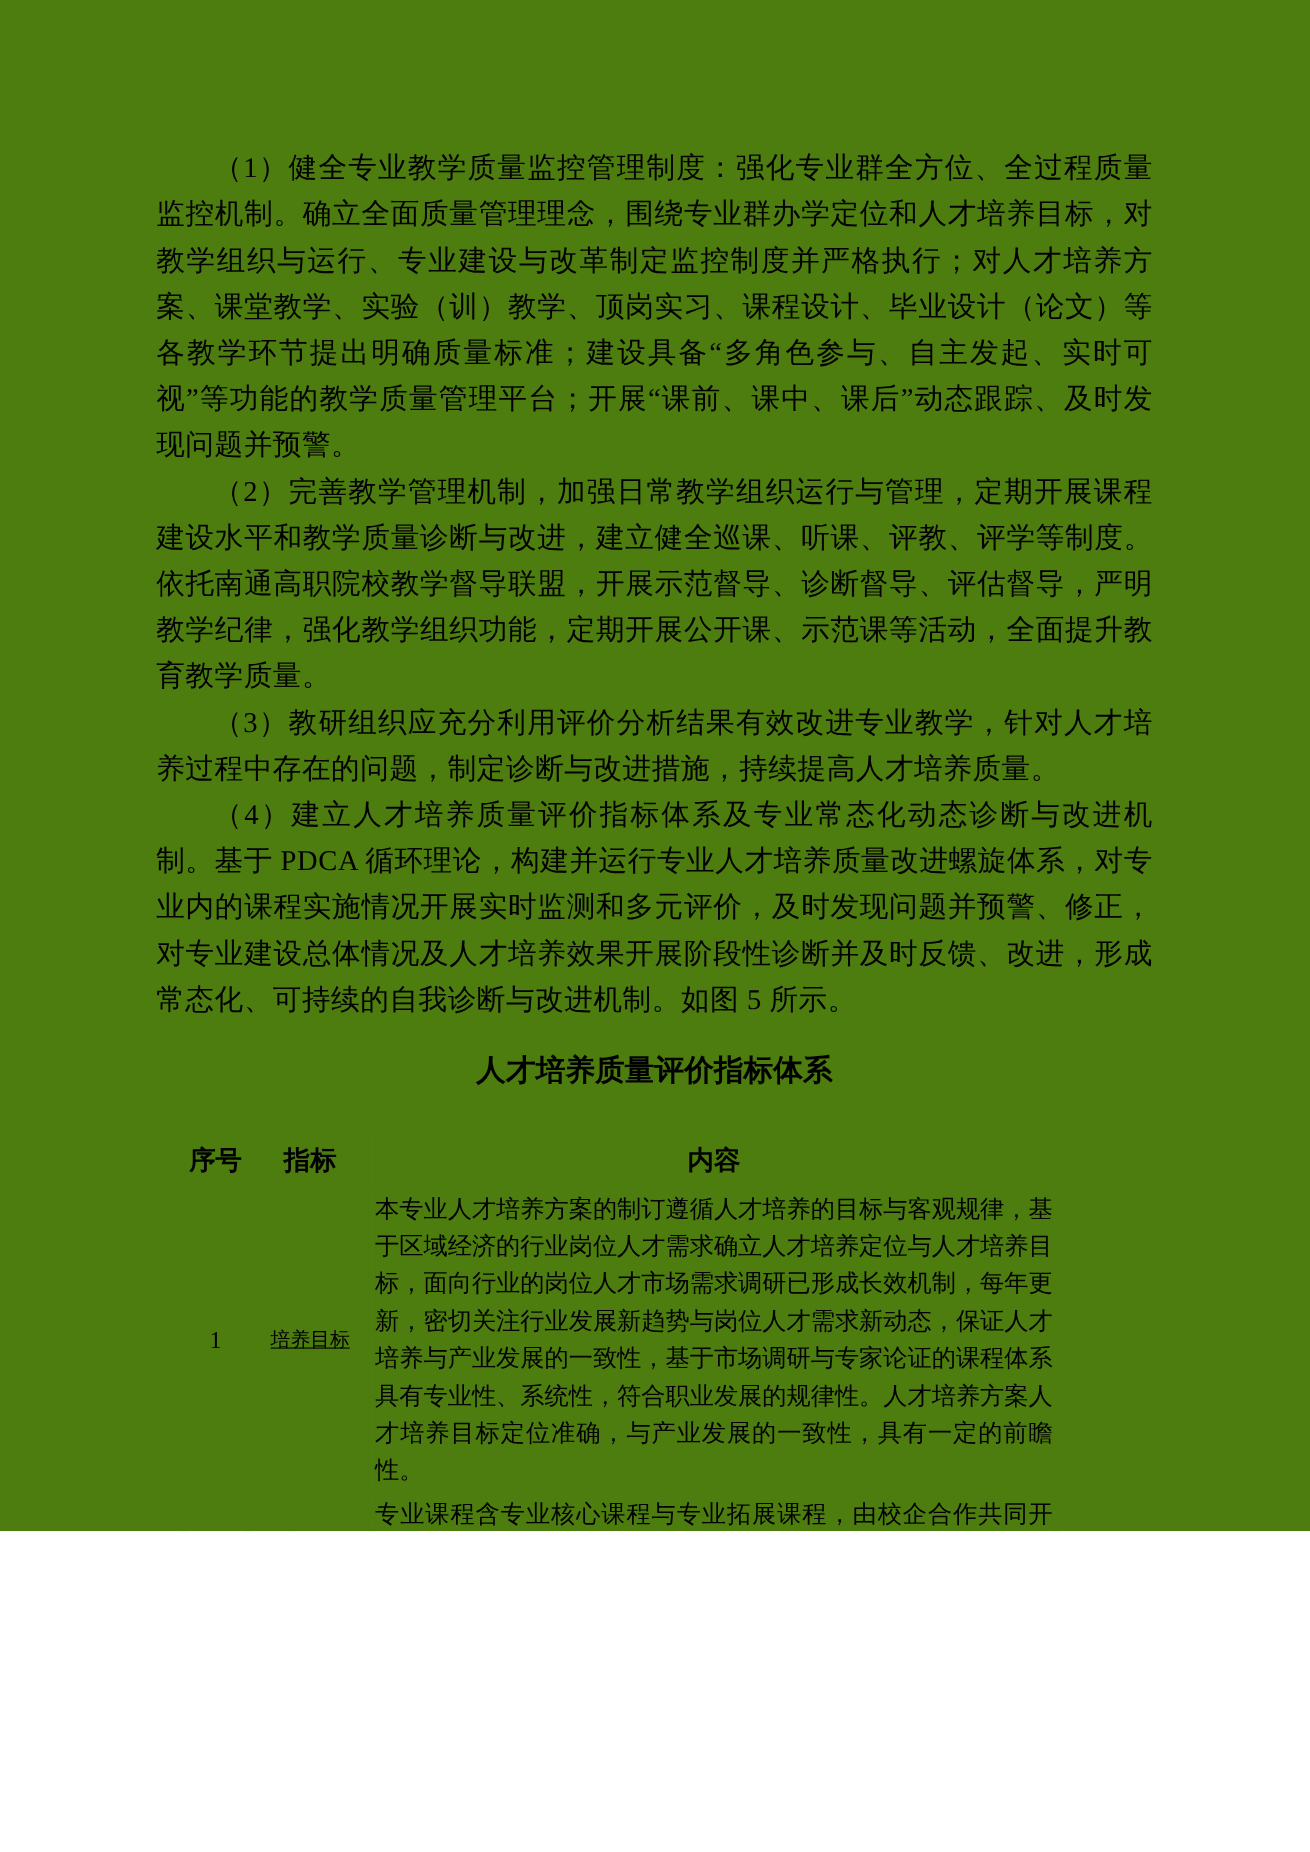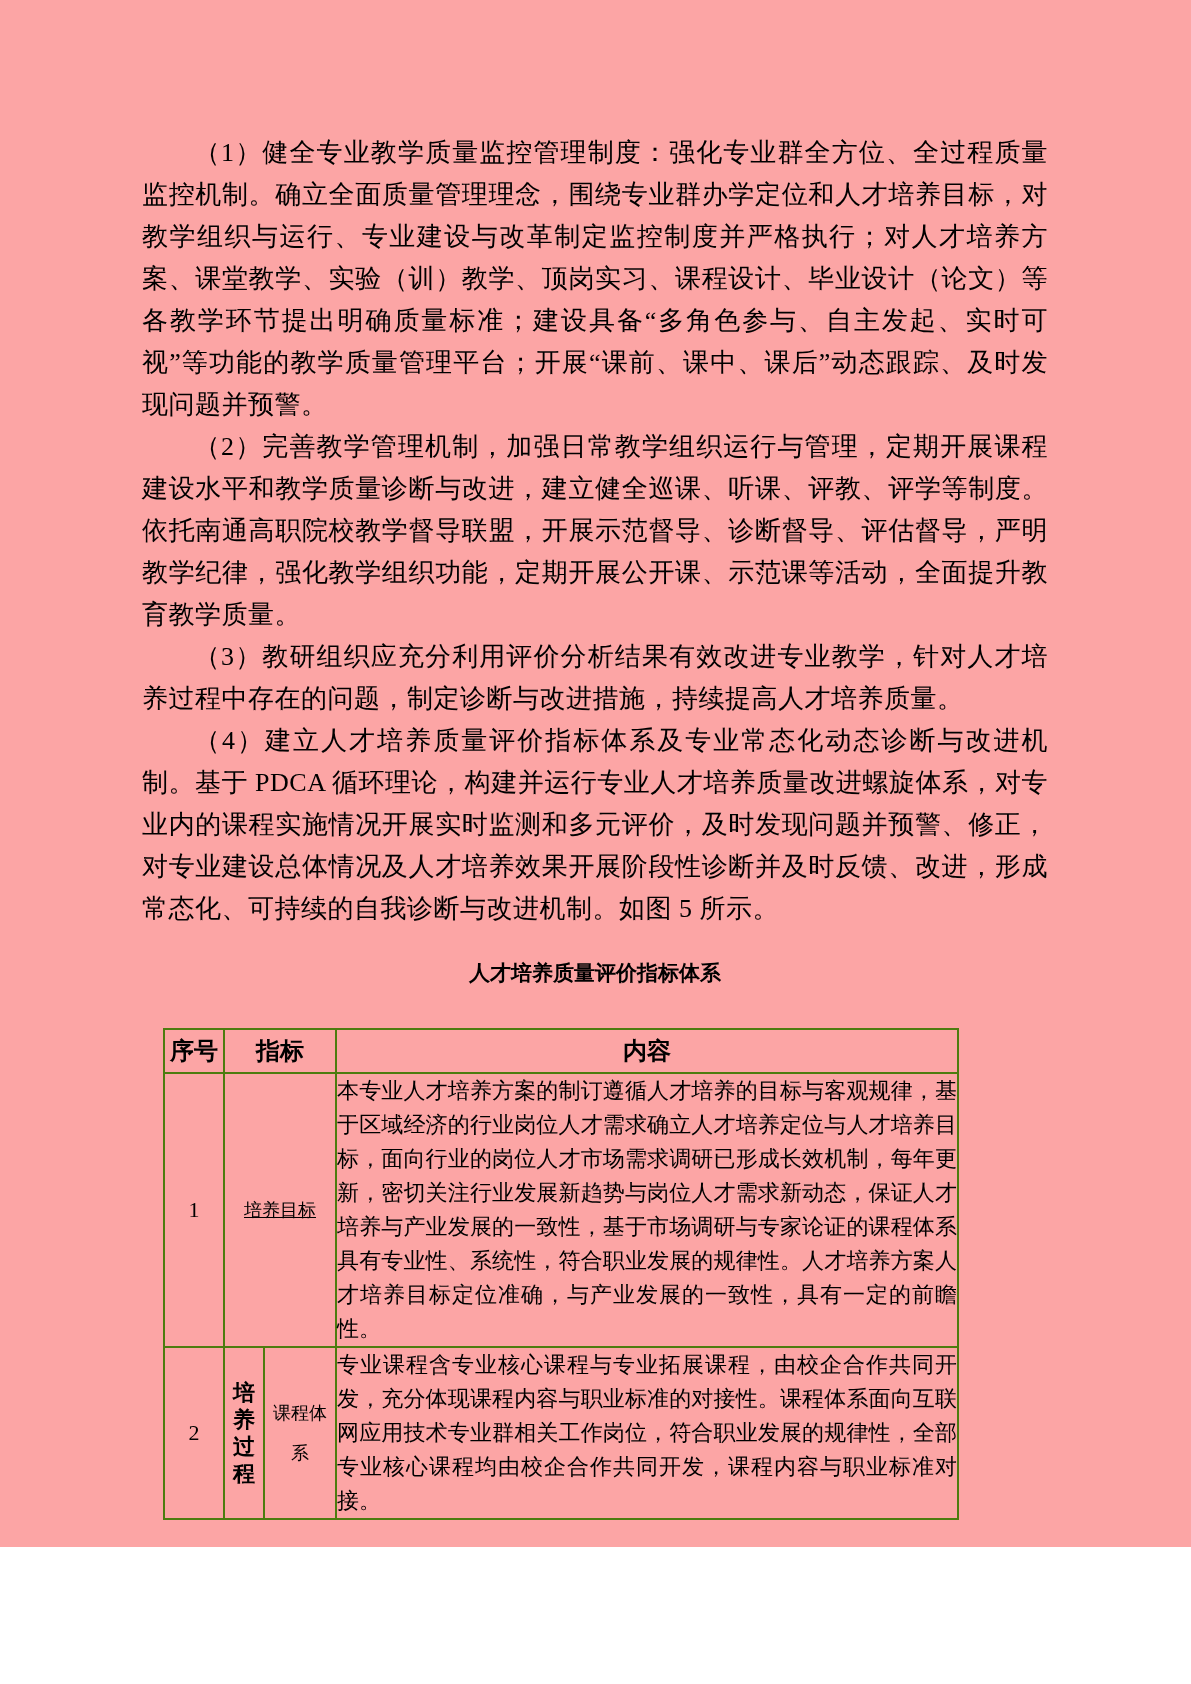--- a/index.html
+++ b/index.html
@@ -4,22 +4,22 @@
 <style>
   html, body {
     margin: 0;
     padding: 0;
     background: #ffffff;
     color: #000000;
   }
   .page {
     position: relative;
     width: 1191px;
-    height: 1547px;
-    background: #fca5a5;
+    height: 1392px;
+    background: #4d7c0f;
     overflow: hidden;
     font-family: "Liberation Serif", "DejaVu Serif", serif;
   }
   .content {
     position: absolute;
     left: 142px;
     top: 132px;
     width: 906px;
   }
   .body-para {
@@ -28,32 +28,32 @@
     line-height: 42px;
     text-align: justify;
     text-indent: 52px;
     letter-spacing: 0.5px;
   }
   .table-title {
     margin: 26px 0 38px 0;
     text-align: center;
     font-family: "Liberation Sans", "DejaVu Sans", sans-serif;
     font-weight: bold;
-    font-size: 21px;
+    font-size: 27px;
     line-height: 34px;
   }
   table.indicator-table {
     border-collapse: collapse;
     table-layout: fixed;
     width: 794px;
     margin-left: 21px;
   }
   table.indicator-table th,
   table.indicator-table td {
-    border: 2px solid #4d7c0f;
+    border: 6px solid #4d7c0f;
     padding: 0;
     vertical-align: middle;
   }
   th.hdr {
     font-family: "Liberation Sans", "DejaVu Sans", sans-serif;
     font-weight: bold;
     font-size: 24px;
     text-align: center;
     height: 42px;
   }

